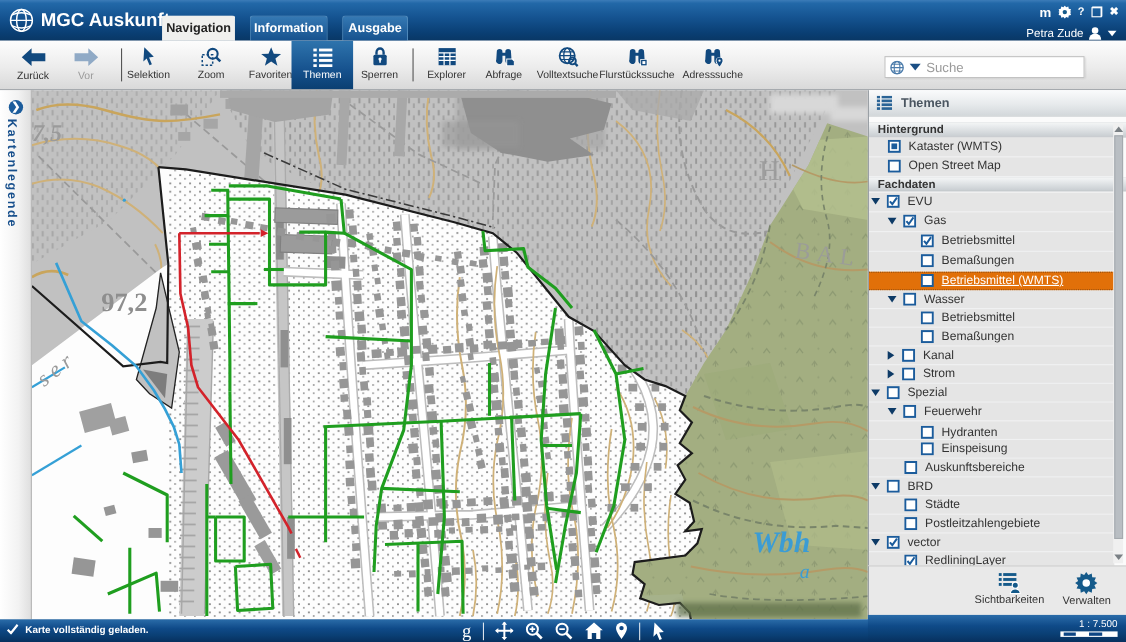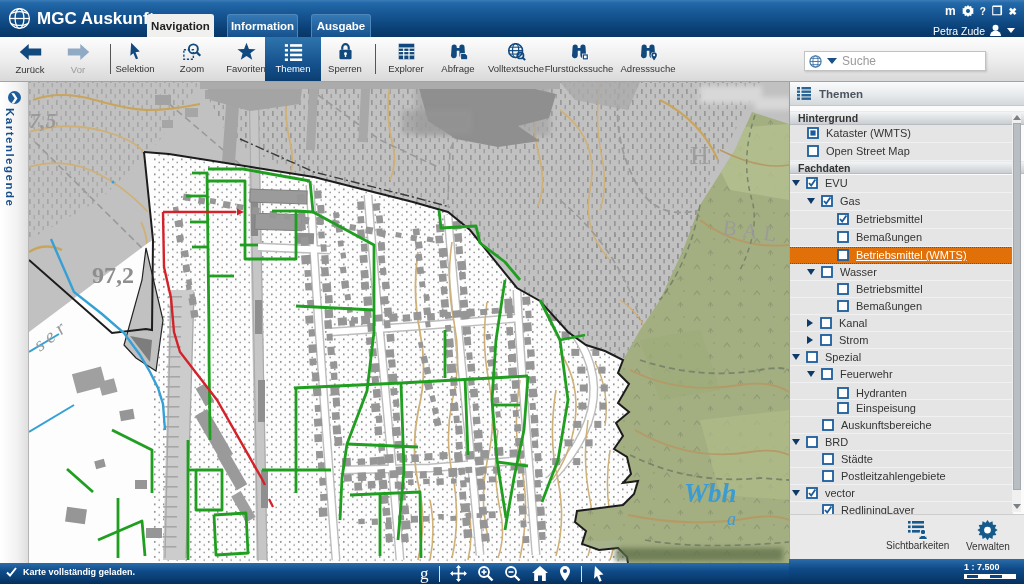--- a/index.html
+++ b/index.html
@@ -66,21 +66,21 @@
 
 #status { position:absolute; left:0; top:563px; width:1024px; height:21px;
   background:linear-gradient(180deg,#2a6ca9 0%,#0f4a88 40%,#0a3f74 70%,#072f5d 100%); }
 #statusR { position:absolute; left:789px; top:559px; width:235px; height:25px;
   background:linear-gradient(180deg,#2a6ca9 0%,#0f4a88 40%,#0a3f74 70%,#072f5d 100%); }
 #stmsg { position:absolute; left:6px; top:4px; color:#fff; font-size:9px; font-weight:bold; display:flex; gap:6px; align-items:center; }
 #stmsg svg { display:block; }
 #sticons { position:absolute; left:420px; top:2px; display:flex; gap:10px; align-items:center; height:17px; }
 .gg { color:#fff; font-family:"Liberation Serif",serif; font-size:17px; line-height:15px; }
 .ssep { width:1px; height:16px; background:#ffffff; opacity:0.85; }
-#scale { position:absolute; right:8px; top:3px; color:#fff; font-size:9px; font-weight:bold; text-align:left; }
+#scale { position:absolute; right:8px; top:3px; color:#fff; font-size:9px; font-weight:normal; text-align:right; }
 #sbar { margin-top:2px; width:52px; height:5px; background:#fff; position:relative; }
 #sbar i { position:absolute; top:1px; height:3px; background:#0d4584; }
 </style></head>
 <body>
 <div id="app">
   <div id="mapwrap"><svg id="map" width="760" height="481" viewBox="29 82 760 481">
         <defs>
 <pattern id="dots" width="9" height="7.5" patternUnits="userSpaceOnUse">
  <circle cx="1.8" cy="1.8" r="0.9" fill="#828282"></circle>
             <circle cx="6.2" cy="5" r="0.85" fill="#8e8e8e"></circle>

